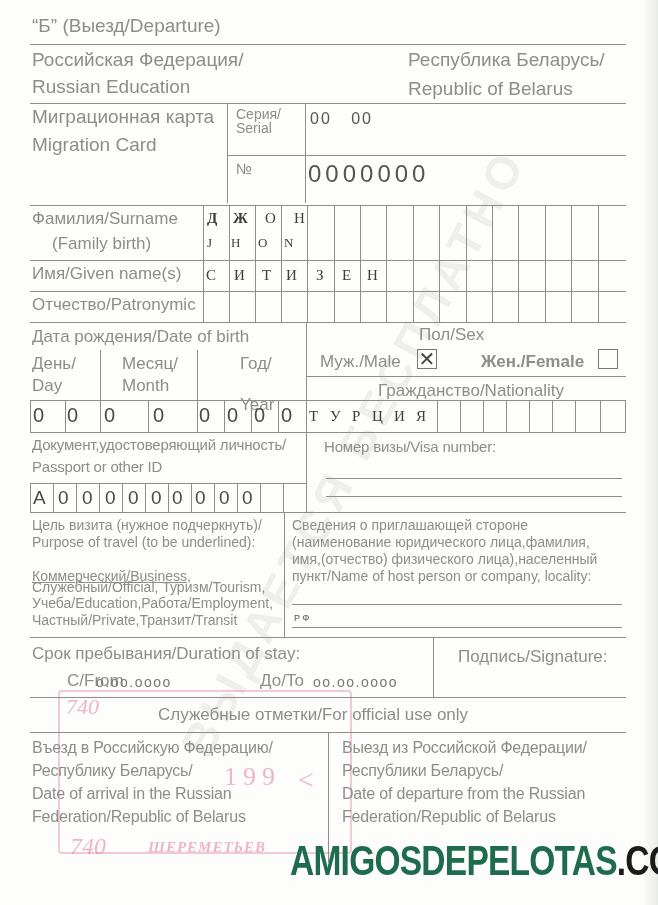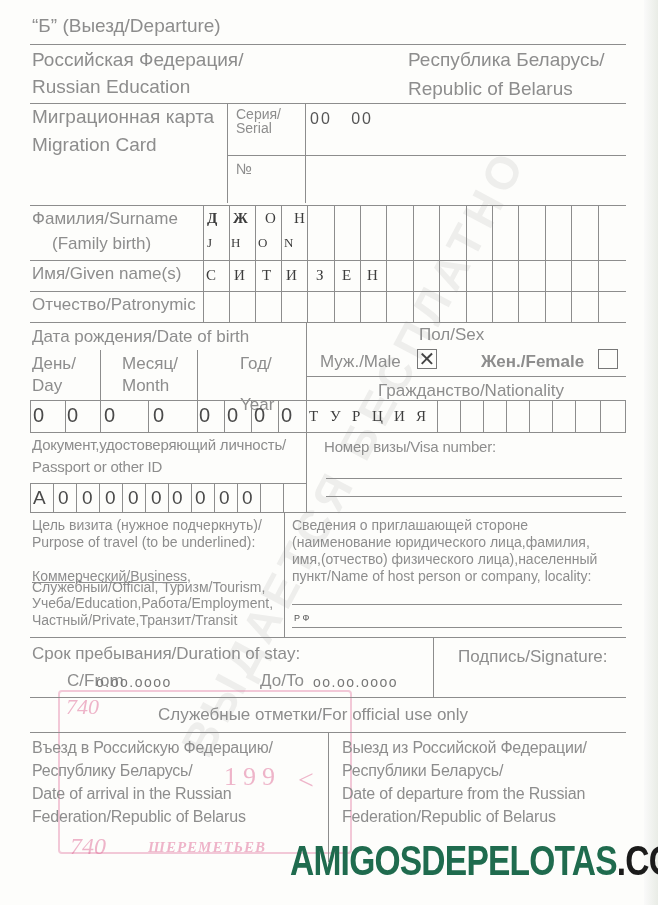--- a/index.html
+++ b/index.html
@@ -49,20 +49,21 @@
 
   <div class="t lg" style="left:32px; top:107px;">Миграционная карта</div>
   <div class="t lg" style="left:32px; top:135px;">Migration Card</div>
   <div class="vline" style="left:227px; top:103px; height:100px;"></div>
   <div class="vline" style="left:305px; top:103px; height:100px;"></div>
   <div class="t xs" style="left:236px; top:107px;">Серия/</div>
   <div class="t xs" style="left:236px; top:121px;">Serial</div>
   <div class="t ink" style="left:310px; top:111px; font-size:16px; letter-spacing:2px; white-space:pre;">00   00</div>
   <div class="hline" style="left:227px; top:155px; width:399px;"></div>
   <div class="t sm" style="left:236px; top:161px;">№</div>
+  <div class="t ink" style="left:308px; top:162px; font-size:24px; letter-spacing:4px;">0000000</div>
   <div class="hline" style="left:30px; top:205px; width:596px;"></div>
 
   <div class="t md" style="left:32px; top:210px;">Фамилия/Surname</div>
   <div class="t md" style="left:52px; top:235px;">(Family birth)</div>
   <div class="hline" style="left:30px; top:260px; width:596px;"></div>
   <div class="t md" style="left:32px; top:265px;">Имя/Given name(s)</div>
   <div class="hline" style="left:30px; top:291px; width:596px;"></div>
   <div class="t md" style="left:32px; top:296px;">Отчество/Patronymic</div>
   <div class="hline" style="left:30px; top:322px; width:596px;"></div>
 

